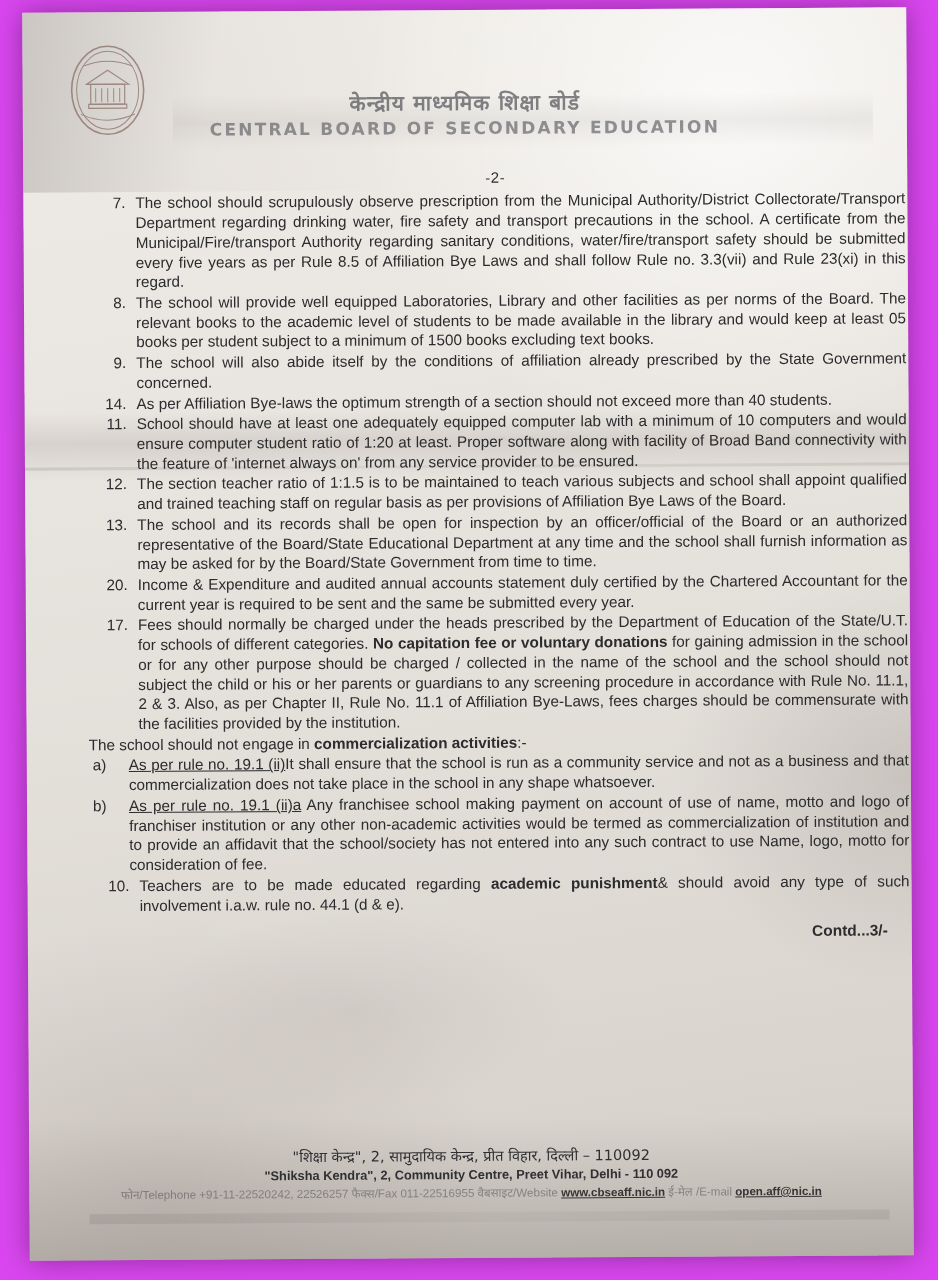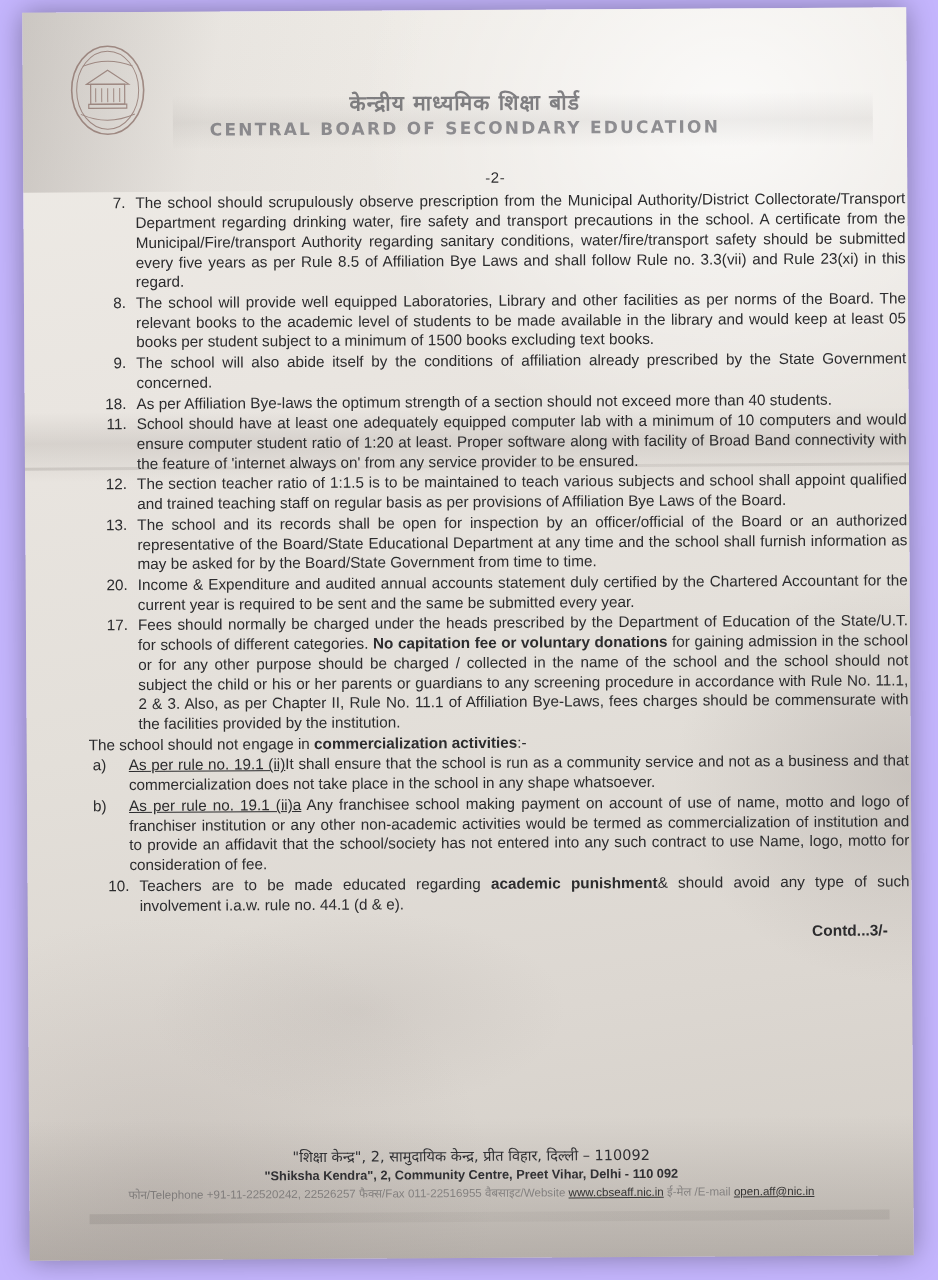--- a/index.html
+++ b/index.html
@@ -5,21 +5,21 @@
   html, body {
     margin: 0;
     padding: 0;
     background: #6e6e6e;
   }
   .page {
     position: relative;
     width: 938px;
     height: 1280px;
     overflow: hidden;
-    background: #c4b5fd;
+    background: #d946ef;
     font-family: "Liberation Sans", sans-serif;
   }
   
   .sheet {
     position: absolute;
     left: 26px;
     top: 10px;
     width: 884px;
     height: 1248px;
     background:
@@ -182,21 +182,21 @@
     margin-bottom: 3px;
   }
   .f-contact {
     font-size: 11.6px;
     color: #4a4a4d;
     opacity: .88;
   }
   .f-contact a, .f-contact .link {
     color: #222;
     text-decoration: underline;
-    font-weight: 400;
+    font-weight: 700;
   }
   .f-contact .faded { opacity: .6; }
   .footrule {
     position: absolute;
     left: 60px; bottom: 36px; width: 800px; height: 10px;
     background: linear-gradient(90deg, rgba(90,85,82,0.30), rgba(90,85,82,0.10) 50%, rgba(90,85,82,0.25));
     opacity: .5;
   }
 </style>
 </head>
@@ -245,21 +245,21 @@
           </li>
           <li class="clause">
             <div class="num">8.</div>
             <div class="txt">The school will provide well equipped Laboratories, Library and other facilities as per norms of the Board. The relevant books to the academic level of students to be made available in the library and would keep at least 05 books per student subject to a minimum of 1500 books excluding text books.</div>
           </li>
           <li class="clause">
             <div class="num">9.</div>
             <div class="txt">The school will also abide itself by the conditions of affiliation already prescribed by the State Government concerned.</div>
           </li>
           <li class="clause">
-            <div class="num">18.</div>
+            <div class="num">14.</div>
             <div class="txt">As per Affiliation Bye-laws the optimum strength of a section should not exceed more than 40 students.</div>
           </li>
           <li class="clause">
             <div class="num">11.</div>
             <div class="txt">School should have at least one adequately equipped computer lab with a minimum of 10 computers and would ensure computer student ratio of 1:20 at least. Proper software along with facility of Broad Band connectivity with the feature of 'internet always on' from  any service provider to be ensured.</div>
           </li>
           <li class="clause">
             <div class="num">12.</div>
             <div class="txt">The section teacher ratio of 1:1.5 is to be maintained to teach various subjects and school shall appoint qualified and trained teaching staff on regular basis as per provisions of Affiliation Bye Laws of the Board.</div>
           </li>

